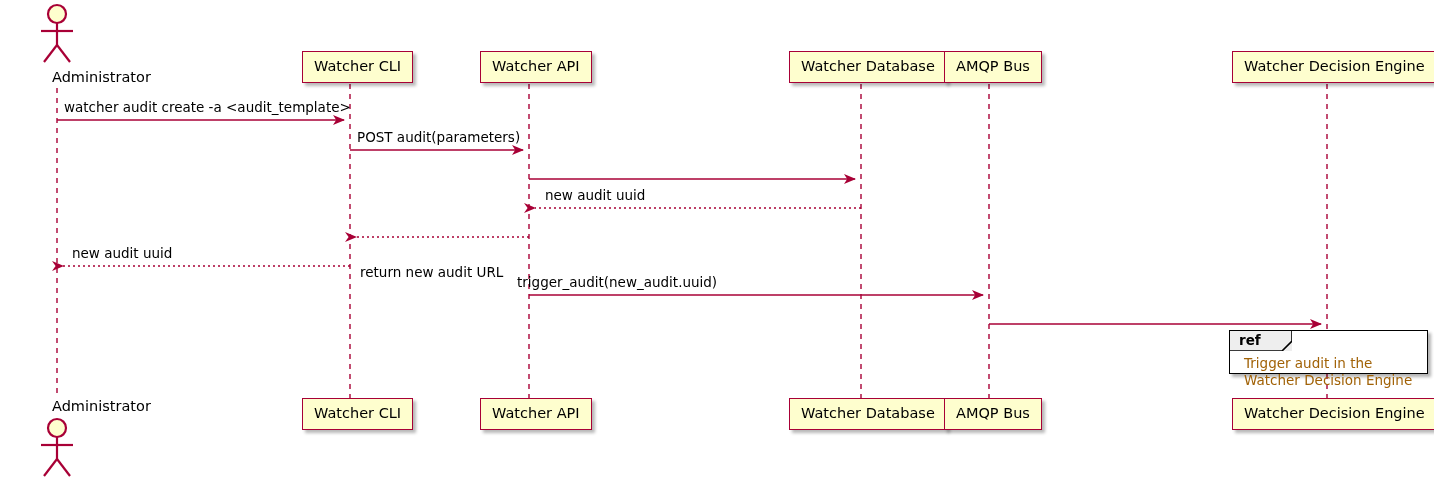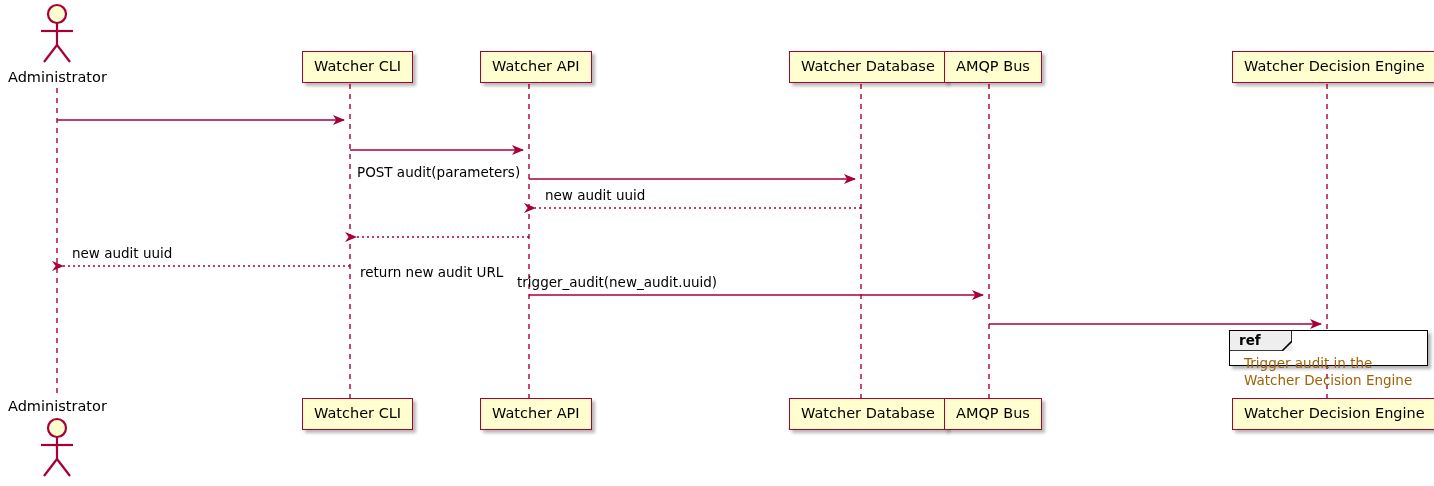--- a/index.html
+++ b/index.html
@@ -40,20 +40,21 @@
     box-sizing: border-box;
     box-shadow: 3px 3px 3px rgba(0,0,0,0.28);
     text-align: center;
   }
 
   .actor-label {
     position: absolute;
     font-size: 14.5px;
     color: #000000;
     white-space: nowrap;
+    margin-left: 44px;
   }
 
   .msg-label {
     position: absolute;
     font-size: 13.5px;
     color: #000000;
     white-space: nowrap;
     line-height: 1;
   }
 
@@ -158,27 +159,28 @@
   <div class="participant" style="left:789px; top:51px;">Watcher Database</div>
   <div class="participant" style="left:944px; top:51px;">AMQP Bus</div>
   <div class="participant" style="left:1232px; top:51px;">Watcher Decision Engine</div>
 
   <div class="participant" style="left:302px; top:398px;">Watcher CLI</div>
   <div class="participant" style="left:480px; top:398px;">Watcher API</div>
   <div class="participant" style="left:789px; top:398px;">Watcher Database</div>
   <div class="participant" style="left:944px; top:398px;">AMQP Bus</div>
   <div class="participant" style="left:1232px; top:398px;">Watcher Decision Engine</div>
 
-  <div class="msg-label" style="left:357px; top:131px;margin-top:35px;">POST audit(parameters)</div>
+  <div class="msg-label" style="left:64px; top:101px;">watcher audit create -a &lt;audit_template&gt;</div>
+  <div class="msg-label" style="left:357px; top:131px;">POST audit(parameters)</div>
   <div class="msg-label" style="left:545px; top:189px;">new audit uuid</div>
   <div class="msg-label" style="left:360px; top:218px;margin-top:48px;">return new audit URL</div>
   <div class="msg-label" style="left:72px; top:247px;">new audit uuid</div>
   <div class="msg-label" style="left:517px; top:276px;">trigger_audit(new_audit.uuid)</div>
 
-  <div class="ref-box" style="left:1229px; top:330px; width:199px; height:36px;">
+  <div class="ref-box" style="left:1229px; top:330px; width:199px; height:44px;">
     <div class="ref-tab" style="width:62px;">
       <svg width="62" height="20" viewBox="0 0 62 20" xmlns="http://www.w3.org/2000/svg">
         <path d="M0,0 L62,0 L62,10 L52,20 L0,20 Z" fill="#EEEEEE" stroke="none"></path>
         <path d="M62,0 L62,10 L52,20 L0,20" fill="none" stroke="#000000" stroke-width="1.6"></path>
       </svg>
     </div>
     <div class="ref-tab-label">ref</div>
     <div class="ref-body">Trigger audit in the
 Watcher Decision Engine</div>
   </div>

